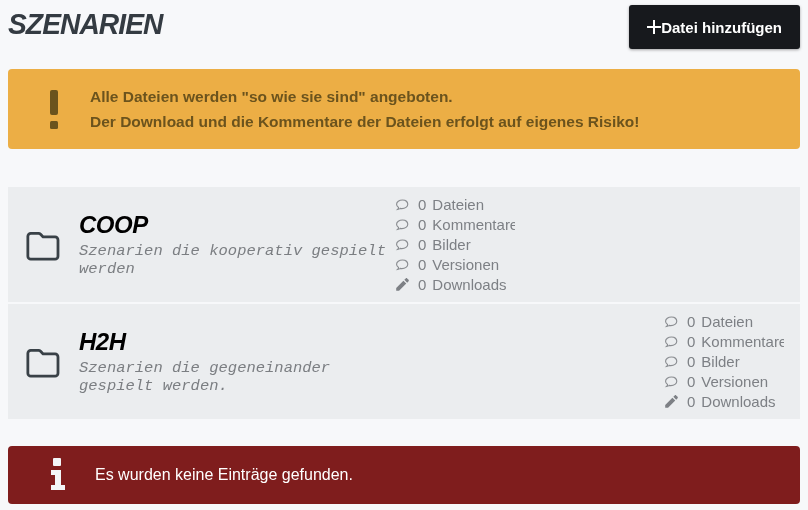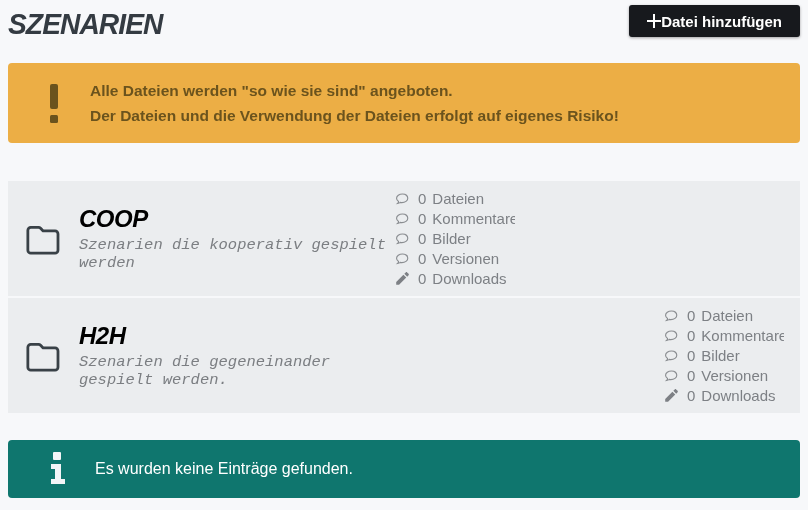--- a/index.html
+++ b/index.html
@@ -20,21 +20,21 @@
     margin: 0;
     font-style: italic; font-weight: 700;
     font-size: 30px; line-height: 38px;
     color: #343b42; letter-spacing: -1px;
     transform: scaleX(.94); transform-origin: left center;
   }
   .add-btn {
     display: flex; align-items: center; gap: 0;
     background: #17191d; color: #fff;
     border: none; border-radius: 3px;
-    height: 32px; padding: 0 18px;
+    height: 44px; padding: 0 18px;
     font-family: "Liberation Sans", sans-serif;
     font-weight: 700; font-size: 15px;
     cursor: pointer;
     box-shadow: 0 1px 3px rgba(0,0,0,.35);
   }
   .add-btn svg { display: block; }
 
   
   .warning-banner {
     margin: 20px 8px 0 8px;
@@ -82,21 +82,21 @@
     display: flex; align-items: center;
     height: 20px; white-space: nowrap;
     color: #7d8085; font-size: 15px;
   }
   .stat .s-icon { flex: 0 0 17px; margin-right: 7px; display: flex; }
   .stat .s-value { margin-right: 6px; }
 
   
   .info-banner {
     margin: 27px 8px 0 8px;
-    background: #0f766e;
+    background: #7f1d1d;
     border-radius: 4px;
     min-height: 58px;
     display: flex; align-items: center;
     padding: 0 16px;
     color: #fff;
   }
   .info-icon { flex: 0 0 auto; margin: 0 30px 0 25px; display: flex; }
   .info-text { font-size: 16px; }
 </style>
 </head>
@@ -116,21 +116,21 @@
 
 <div class="warning-banner">
   <span class="warning-icon">
     <svg width="16" height="42" viewBox="0 0 16 42">
       <rect x="4" y="2" width="8" height="25" rx="2" fill="#6b531d"></rect>
       <rect x="4" y="33" width="8" height="8" rx="1.5" fill="#6b531d"></rect>
     </svg>
   </span>
   <div class="warning-text">
     <div>Alle Dateien werden "so wie sie sind" angeboten.</div>
-    <div>Der Dateien und die Verwendung der Dateien erfolgt auf eigenes Risiko!</div>
+    <div>Der Download und die Kommentare der Dateien erfolgt auf eigenes Risiko!</div>
   </div>
 </div>
 
 <section class="category-list">
 
   <div class="cat-row">
     <div class="cat-main">
       <span class="folder-icon">
         <svg width="38" height="34" viewBox="0 0 24 22" fill="none" stroke="#394147" stroke-width="1.8" stroke-linejoin="round" stroke-linecap="round">
           <path d="M2.2 18.2V5.4c0-1.05.85-1.9 1.9-1.9h5c.5 0 .98.2 1.34.56l1.66 1.74h7.7c1.05 0 1.9.85 1.9 1.9v10.5c0 1.05-.85 1.9-1.9 1.9H4.1c-1.05 0-1.9-.85-1.9-1.9z"></path>

